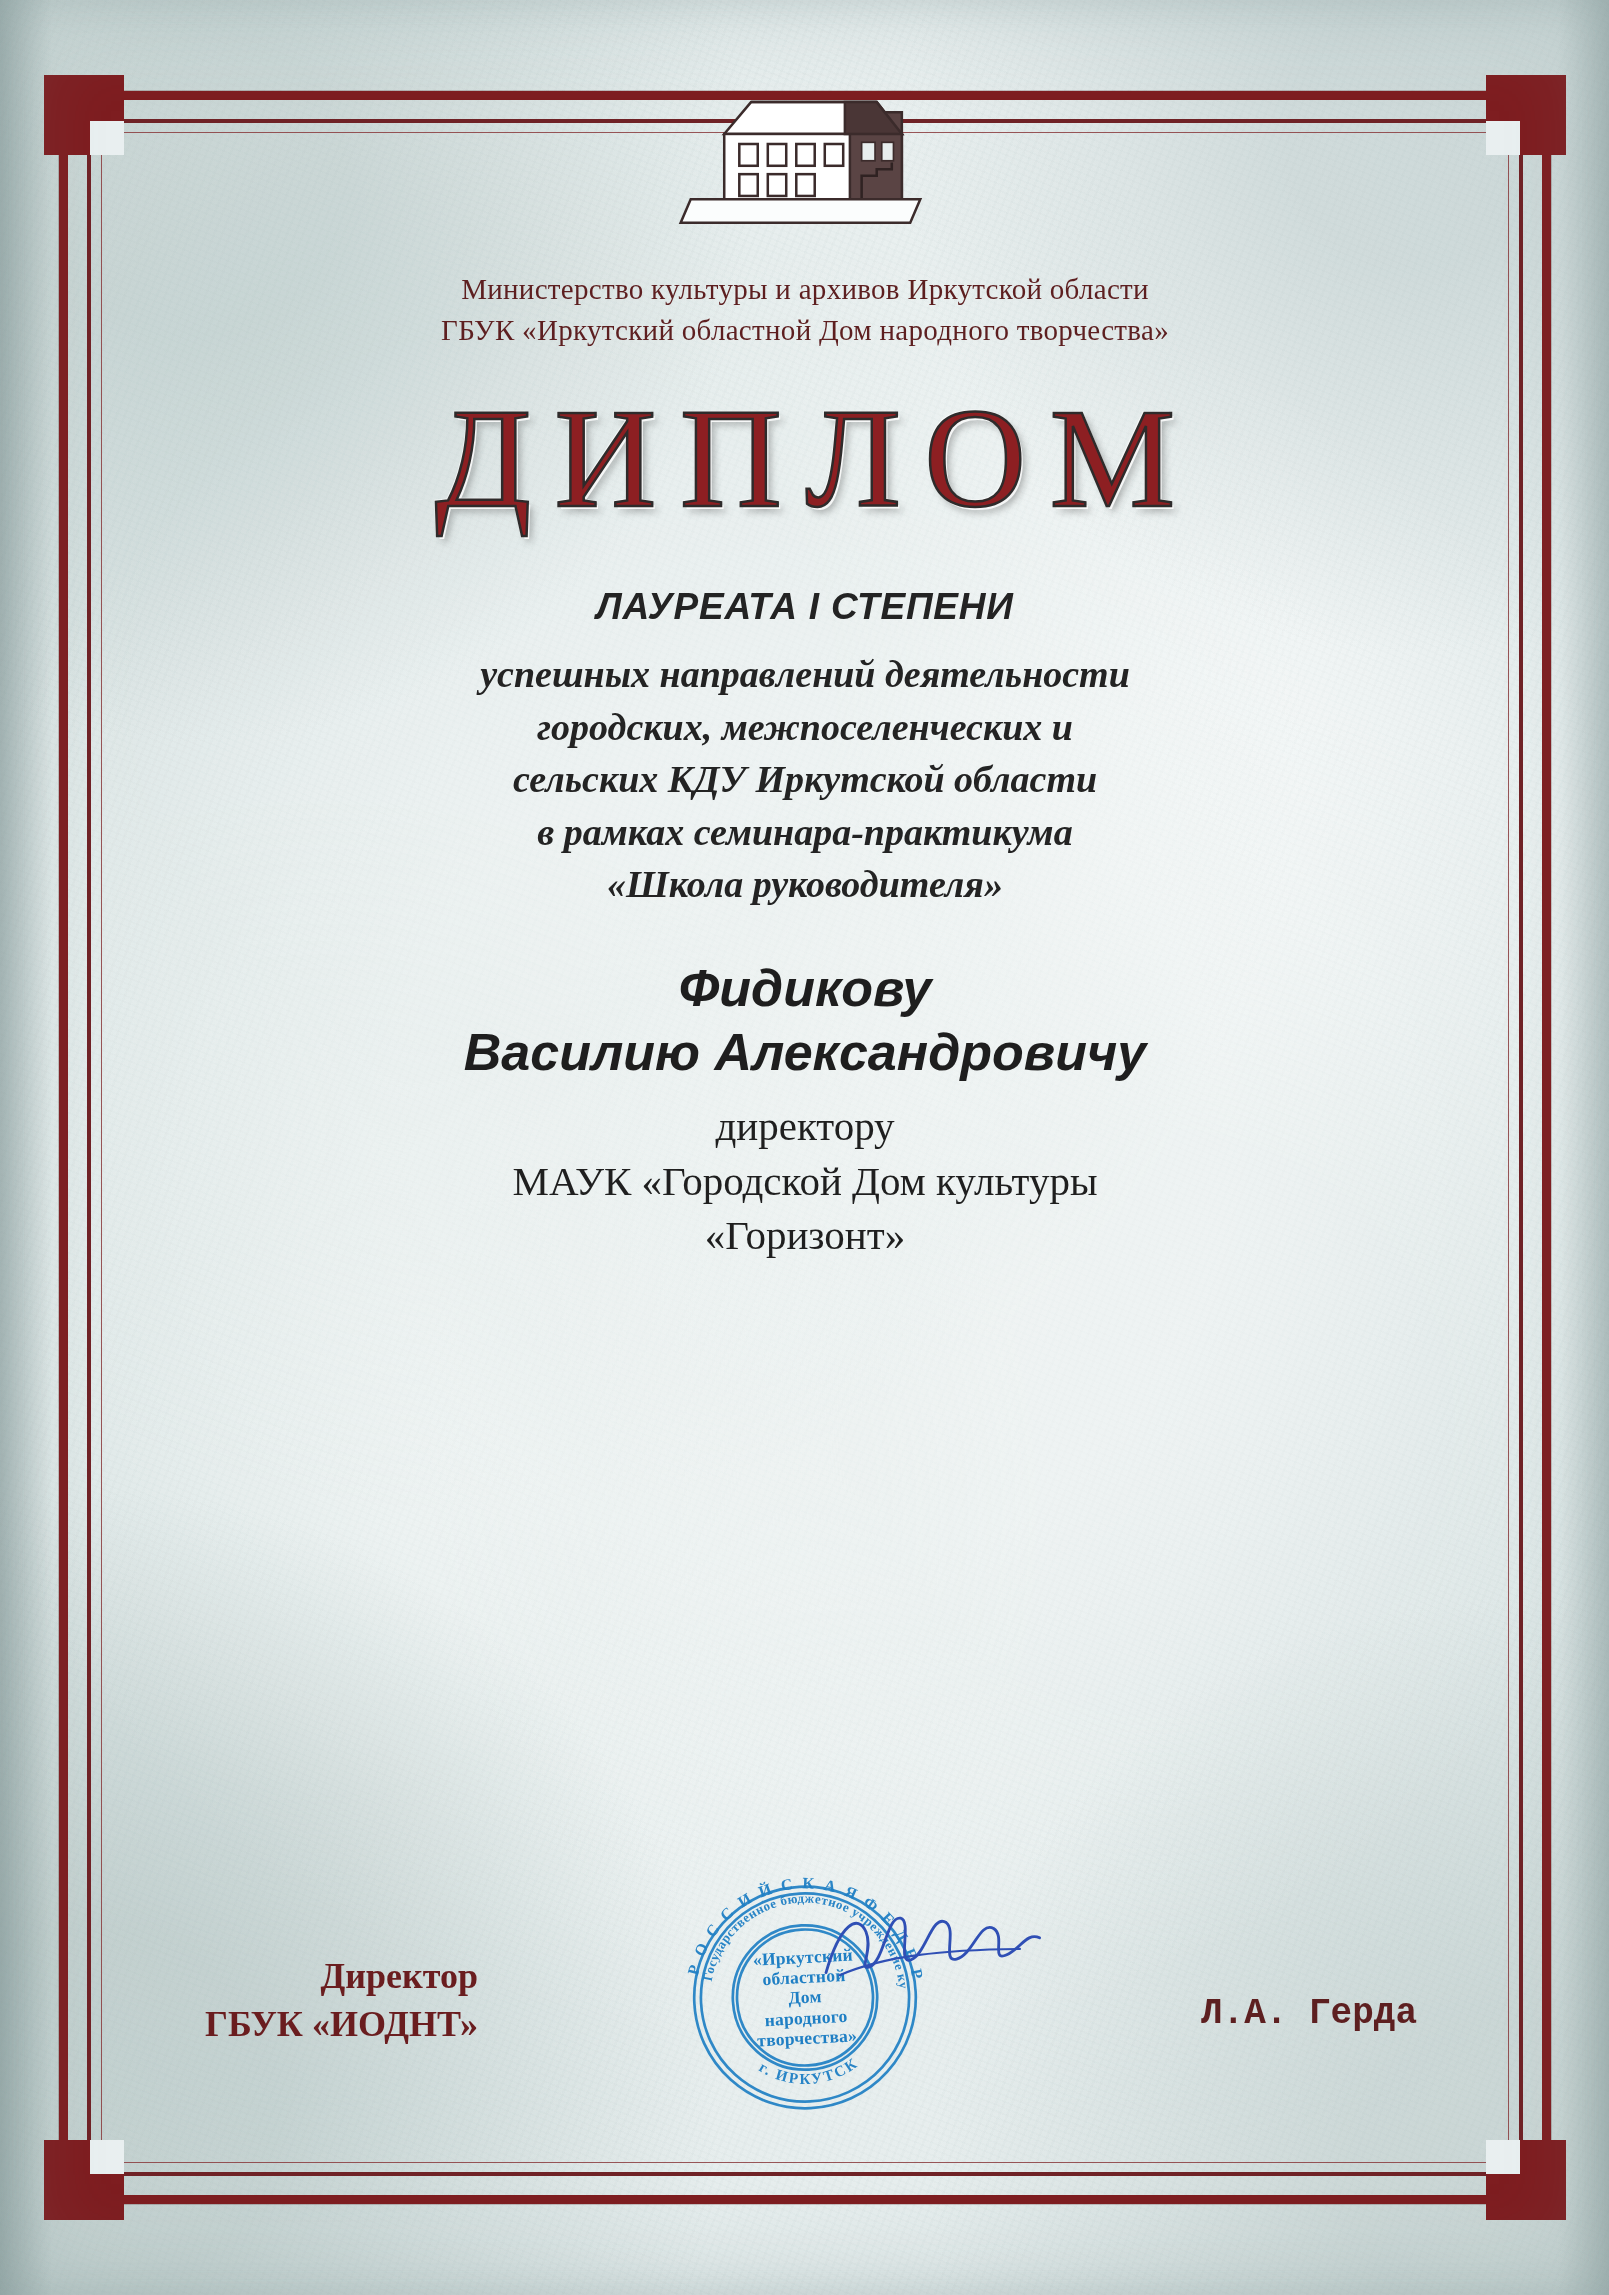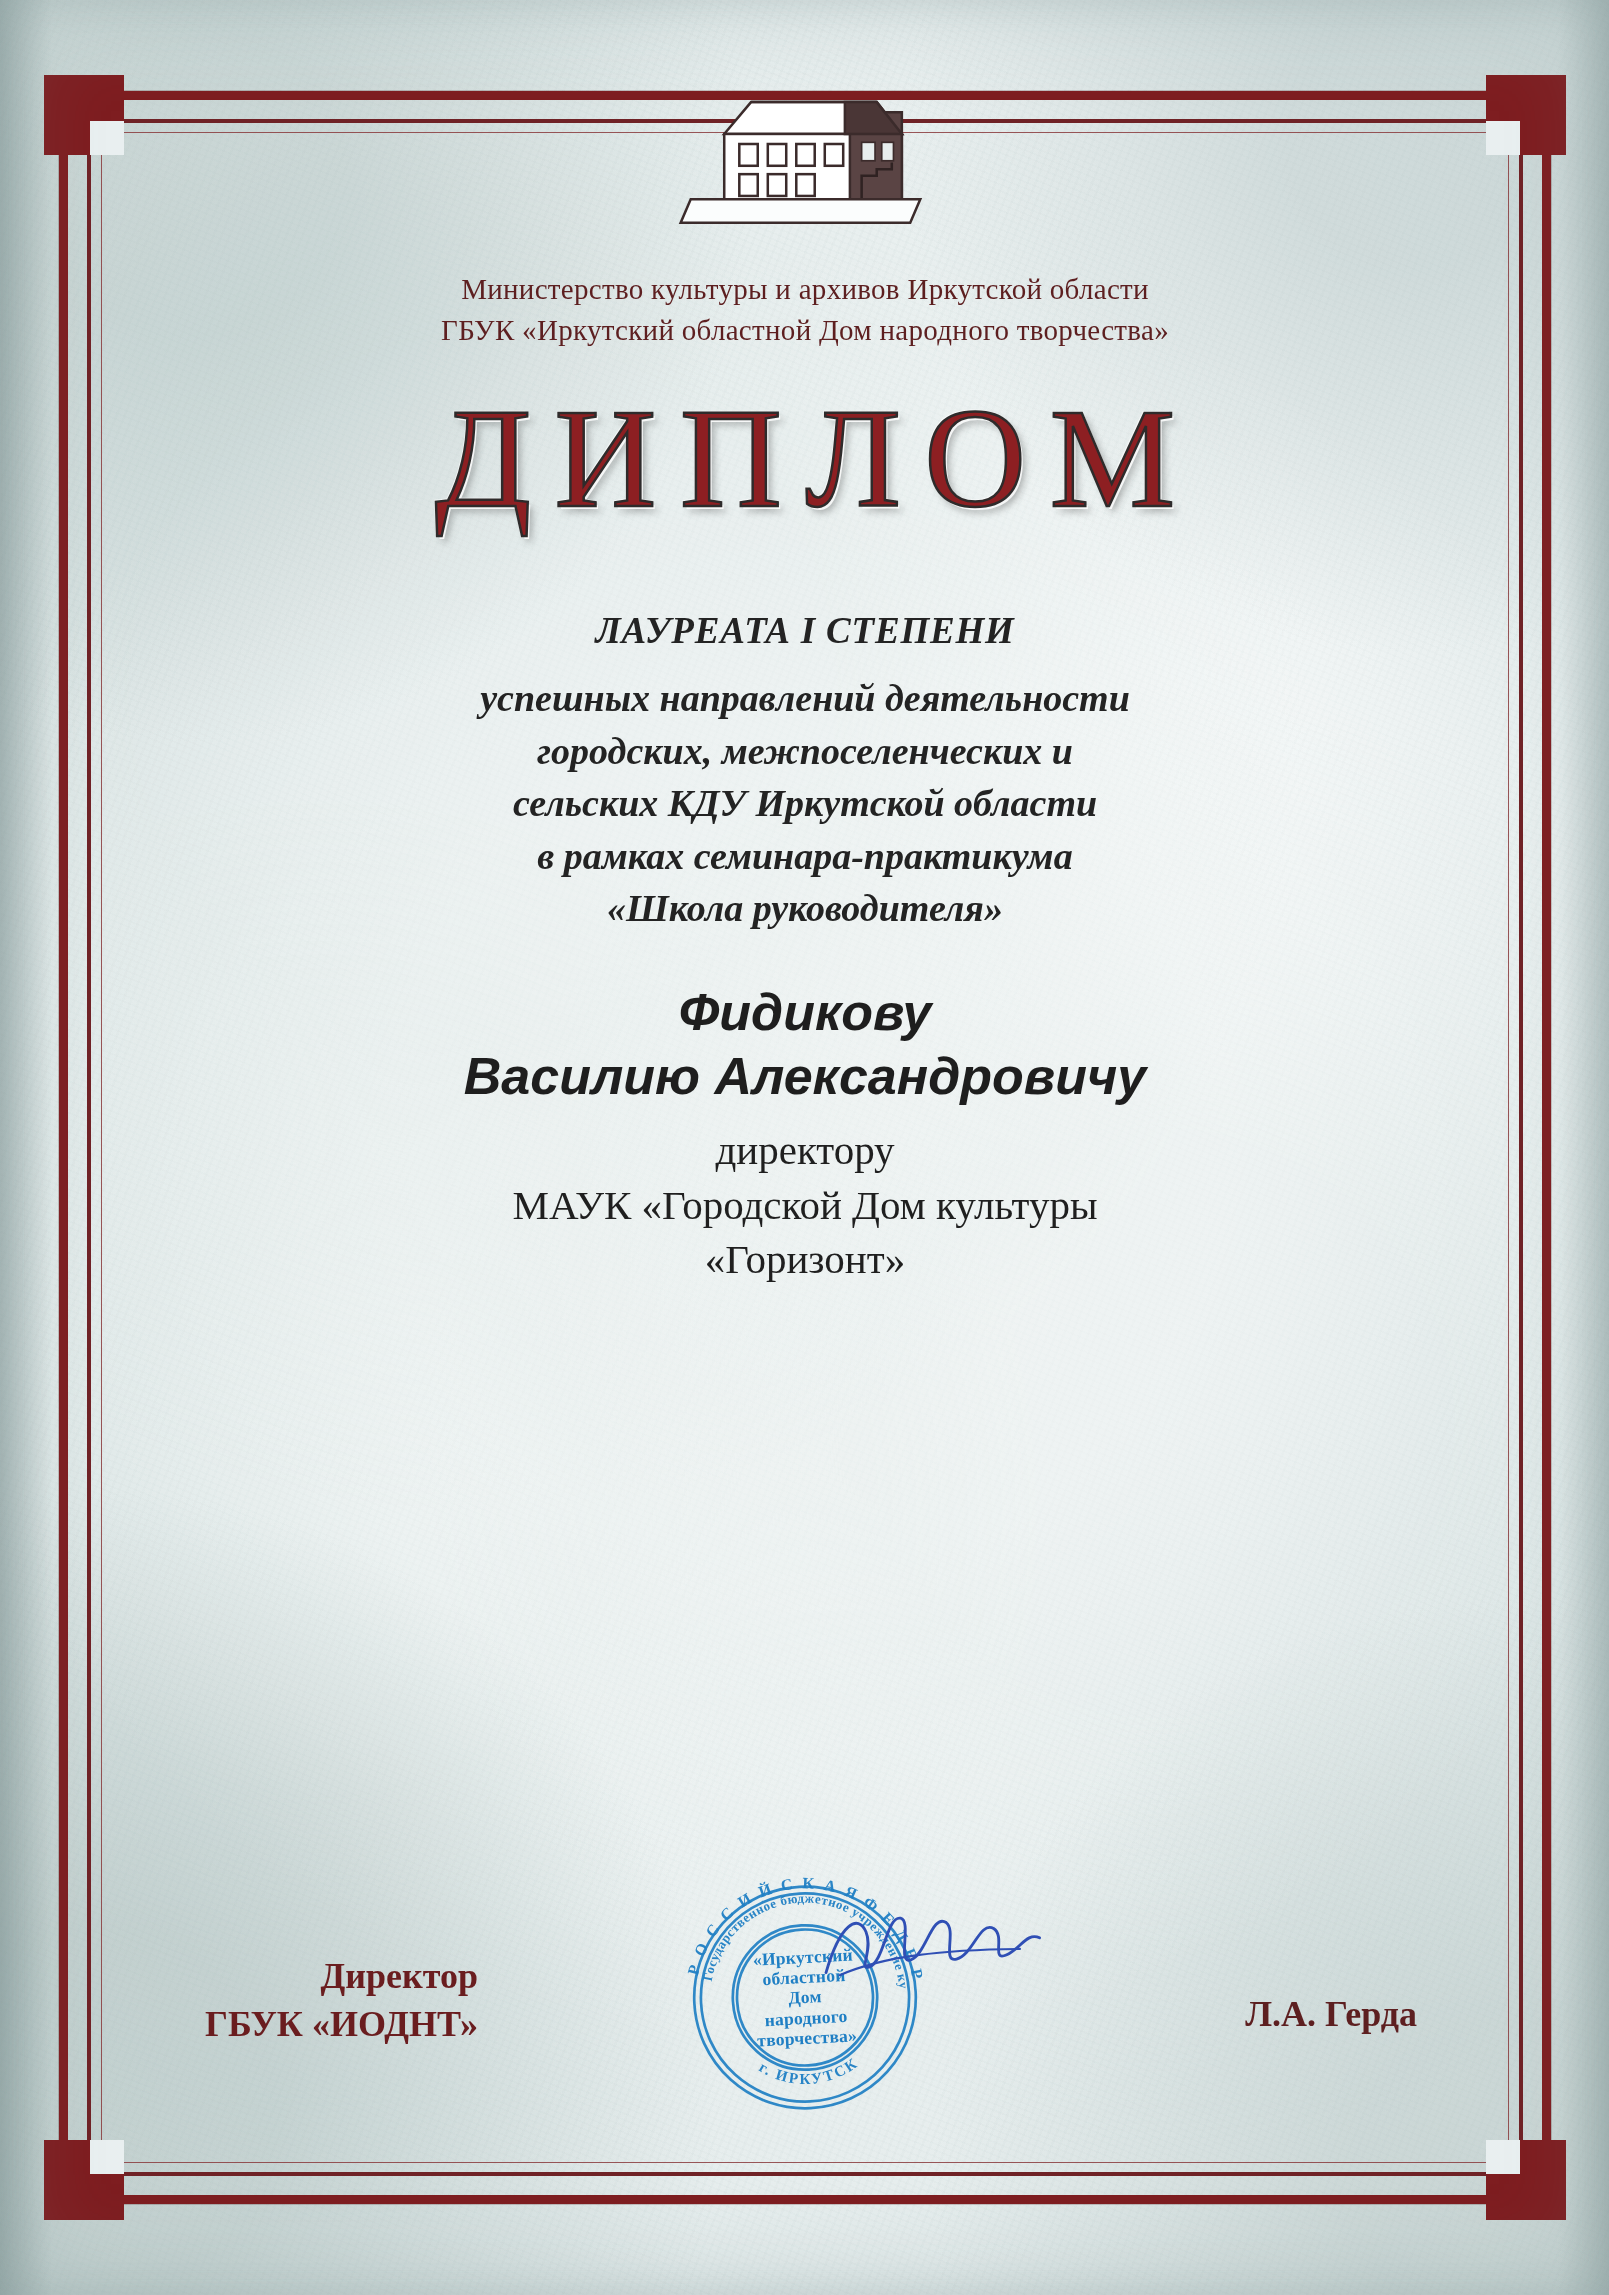--- a/index.html
+++ b/index.html
@@ -146,22 +146,22 @@
     text-shadow:
       2.5px 2.5px 0 rgba(255,255,255,0.85),
       -1.7px -1.7px 0 rgba(255,255,255,0.6),
       5px 5.9px 7.5px rgba(60,60,60,0.35);
     -webkit-text-stroke: 2.5px #2e2b2b;
     padding-left: 23.5px;
     white-space: nowrap;
   }
 
   .laureate {
-    margin-top: 80px;
-    font-family: Liberation Serif, serif;
+    margin-top: 57px;
+    font-family: Liberation Sans, sans-serif;
     font-style: italic;
     font-weight: 700;
     font-size: 37px;
     letter-spacing: 0.8px;
     color: #232323;
   }
 
   .award-text {
     margin-top: 20px;
     font-family: "Liberation Serif", serif;
@@ -218,21 +218,21 @@
     font-weight: 700;
     font-size: 36px;
     line-height: 1.32;
     color: #6a1d1f;
   }
   .sign-left .ln { display: block; }
   .sign-right {
     position: absolute;
     right: 59px;
     top: 84px;
-    font-family: Liberation Serif, serif;
+    font-family: Liberation Mono, monospace;
     font-weight: 700;
     font-size: 36px;
     color: #5d1f20;
   }
 
   
   .stamp {
     position: absolute;
     left: 50%;
     transform: translateX(-50%) rotate(-3deg);

